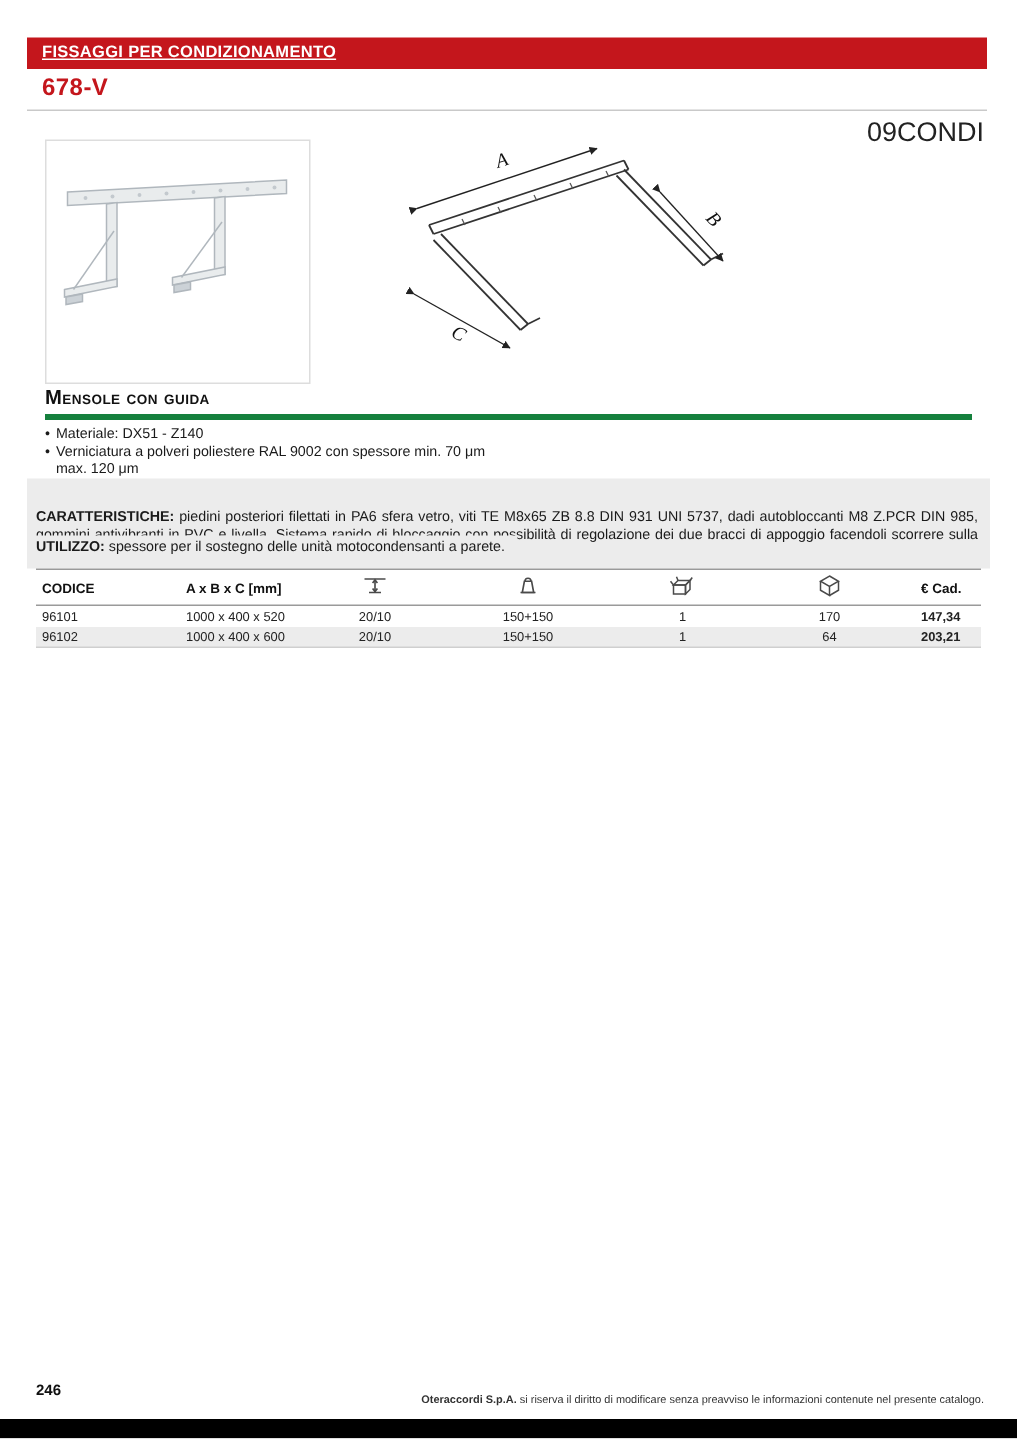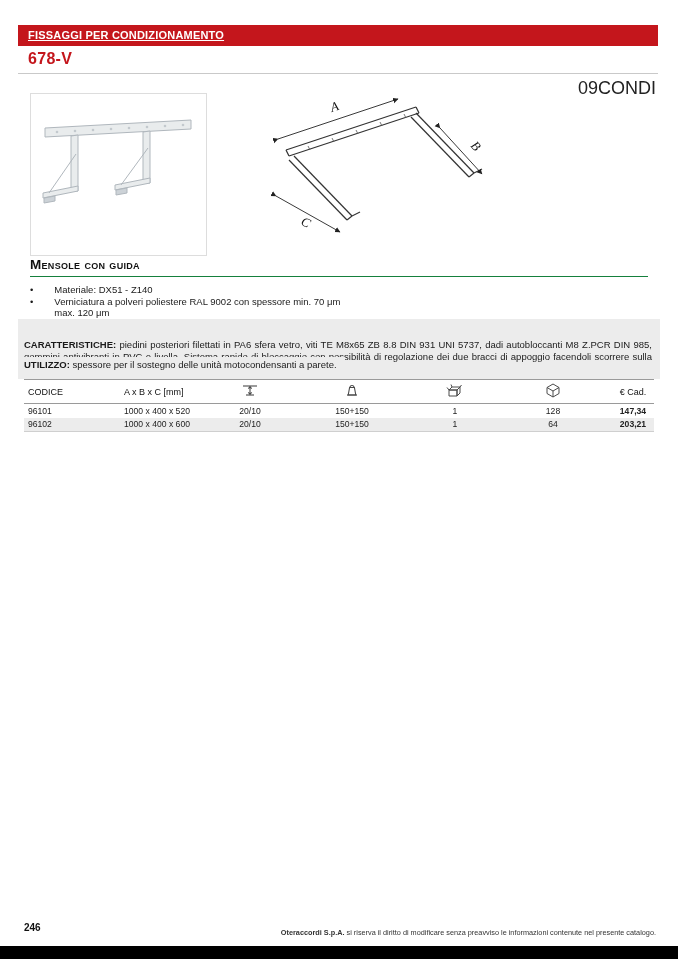--- a/index.html
+++ b/index.html
@@ -16,47 +16,47 @@
   .header-rule { position:absolute; left:18px; right:20px; top:73px; height:1px; background:#c9c9c9; }
   .family-code { position:absolute; right:22px; top:78px; font-size:18px; color:#222; }
 
   .photo-box { position:absolute; left:30px; top:93px; width:177px; height:163px;
                border:1px solid #ddd; background:#fff; }
   .tech-drawing { position:absolute; left:248px; top:86px; width:250px; height:165px; }
 
   .section-heading { position:absolute; left:30px; right:30px; top:257px;
                      font-size:13.5px; font-weight:bold; font-variant:small-caps;
                      letter-spacing:.3px; color:#111;
-                     border-bottom:1px solid #15803d; padding-bottom:4px; }
+                     border-bottom:4px solid #15803d; padding-bottom:4px; }
 
   .bullets { position:absolute; left:30px; right:24px; top:284px; font-size:9.5px; line-height:11.5px; }
-  .bullet { display:flex;gap:17px; }
+  .bullet { display:flex; }
   .bullet .marker::before { content:"•"; margin-right:4px; }
   .bullet .btext { white-space:pre-line; }
 
   .gray-block { position:absolute; left:18px; right:18px; top:319px;
                 background:#ececec; padding:20px 8px 5px 6px;
                 font-size:9.5px; line-height:11.6px; text-align:justify; }
   .gray-block b, .utilizzo b { font-weight:bold; }
 
   .utilizzo { position:absolute; left:18px; top:357px;
               background:#ececec; padding:2px 8px 2px 6px;
               font-size:9.5px; line-height:11.5px; }
 
   .spec-table { position:absolute; left:24px; top:379px; width:630px;
                 border-collapse:collapse; table-layout:fixed; font-size:9px; }
   .spec-table col.c1{width:96px} .spec-table col.c2{width:94px}
   .spec-table col.c3{width:72px} .spec-table col.c4{width:132px}
   .spec-table col.c5{width:74px} .spec-table col.c6{width:122px}
   .spec-table col.c7{width:40px}
   .spec-table th { border-top:1px solid #9a9a9a; border-bottom:1px solid #9a9a9a;
-                   height:24px; font-weight:normal; font-size:9px; color:#111;
+                   height:24px; font-weight:bold; font-size:9px; color:#111;
                    vertical-align:middle; text-align:center; }
   .spec-table th.left, .spec-table td.left { text-align:left; padding-left:4px; }
-  .spec-table th.right, .spec-table td.right { text-align:center; padding-right:2px;margin-top:44px; }
+  .spec-table th.right, .spec-table td.right { text-align:left; padding-right:2px;margin-top:44px; }
   .spec-table td { height:14px; vertical-align:middle; text-align:center; font-size:8.6px; color:#222; }
   .spec-table tr.row-even td { background:#ececec; }
   .spec-table tr.body-row:last-child td { border-bottom:1px solid #cfcfcf; }
   .spec-table td.price { font-weight:bold; }
   .hicon { display:inline-block; vertical-align:middle; }
 
   .page-number { position:absolute; left:24px; top:922px; font-size:10px; font-weight:bold; color:#111; }
   .disclaimer { position:absolute; right:22px; top:928px; font-size:7.3px; color:#333; }
   .bottom-bar { position:absolute; left:0; right:0; bottom:0; height:13px; background:#000; }
 </style>
@@ -220,21 +220,21 @@
         <th class="right">€ Cad.</th>
       </tr>
     </thead>
     <tbody>
       <tr class="body-row row-odd">
         <td class="left">96101</td>
         <td class="left">1000 x 400 x 520</td>
         <td>20/10</td>
         <td>150+150</td>
         <td>1</td>
-        <td>128</td>
+        <td>170</td>
         <td class="right price">147,34</td>
       </tr>
       <tr class="body-row row-even">
         <td class="left">96102</td>
         <td class="left">1000 x 400 x 600</td>
         <td>20/10</td>
         <td>150+150</td>
         <td>1</td>
         <td>64</td>
         <td class="right price">203,21</td>

